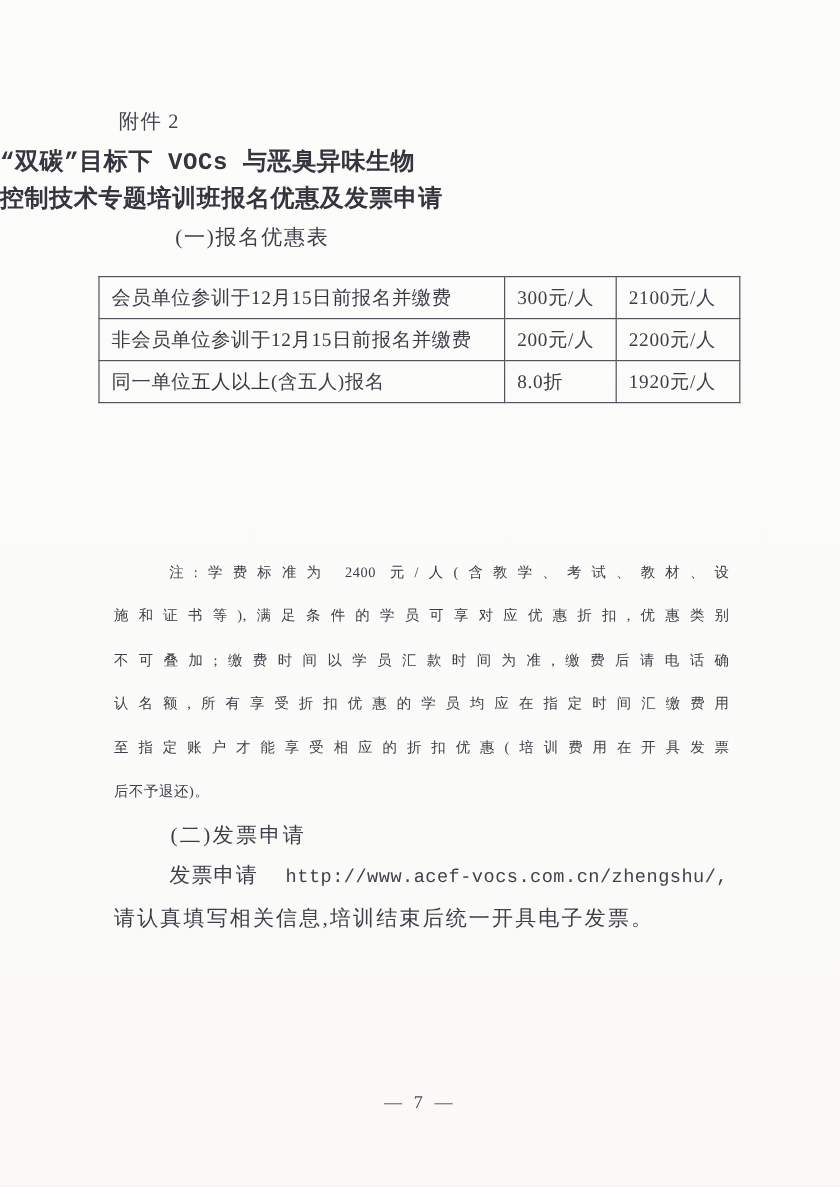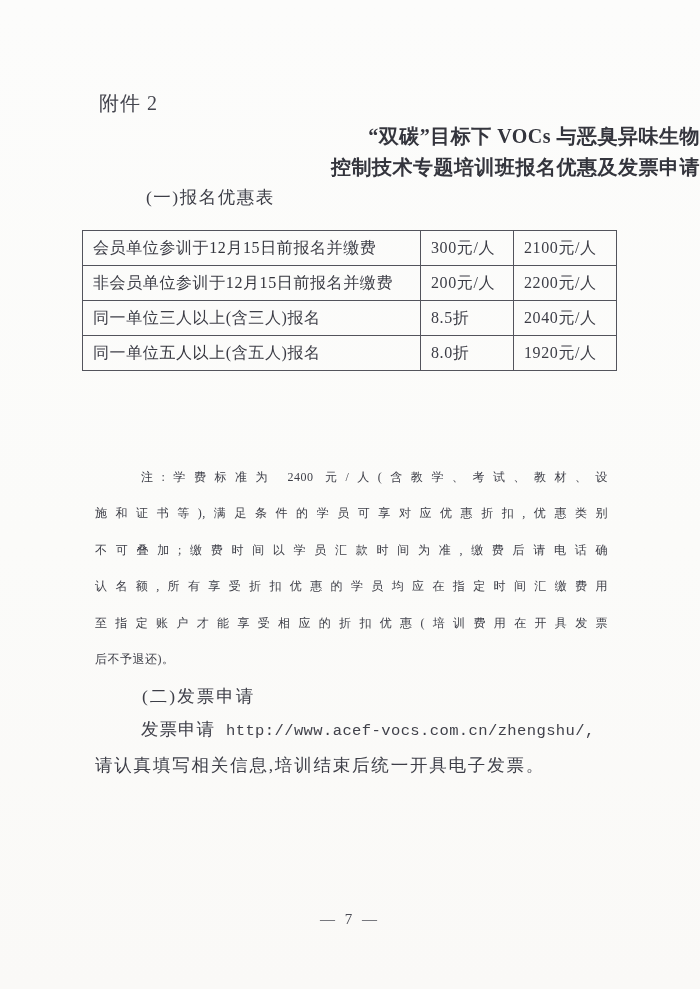--- a/index.html
+++ b/index.html
@@ -14,35 +14,36 @@
     margin: 0 auto;
     background: linear-gradient(180deg, #fcfcfb 0%, #fbfbf9 55%, #faf9f7 100%);
     color: #3f404a;
     font-family: "Liberation Serif", "DejaVu Serif", serif;
     overflow: hidden;
   }
   .attachment {
     position: absolute;
     left: 99px;
     top: 90px;
-    font-size: 20px;
+    font-size: 17px;
     letter-spacing: 1px;
     color: #44454e;
   }
   .doc-title {
     position: absolute;
     left: 0;
     right: 0;
     top: 121px;
-    text-align: right;
+    text-align: left;
     font-weight: 700;
     font-size: 20px;
     line-height: 31px;
     letter-spacing: 0.5px;
     color: #34353d;
+    font-family: Liberation Mono, monospace;
   }
   .sec-heading {
     position: absolute;
     font-size: 17.5px;
     letter-spacing: 1.5px;
     color: #3d3e47;
   }
   .sec1 { left: 146px; top: 185px; }
   .sec2 { left: 142px; top: 684px; letter-spacing: 2px; }
 
@@ -90,21 +91,21 @@
     font-size: 17.5px;
     text-indent: 46px;
     white-space: nowrap;
     color: #3d3e47;
     letter-spacing: 1px;
   }
   .url {
     font-family: "Liberation Mono", "DejaVu Sans Mono", monospace;
     font-size: 15.5px;
     letter-spacing: 0.4px;
-    margin-left: 11px;
+    margin-left: 23px;
     color: #41424b;
   }
   .invoice-line2 {
     position: absolute;
     left: 95px;
     top: 753px;
     width: 513px;
     font-size: 17.5px;
     letter-spacing: 1.8px;
     color: #3d3e47;
@@ -145,25 +146,20 @@
         <td><span>会员单位参训于</span><span class="b">12月15日前</span><span>报名并缴费</span></td>
         <td>300元/人</td>
         <td>2100元/人</td>
       </tr>
       <tr>
         <td><span>非会员单位参训于</span><span class="b">12月15日前</span><span>报名并缴费</span></td>
         <td>200元/人</td>
         <td>2200元/人</td>
       </tr>
       <tr>
-        <td><span>同一单位三人以上(含三人)报名</span><span class="b"></span><span></span></td>
-        <td>8.5折</td>
-        <td>2040元/人</td>
-      </tr>
-      <tr>
         <td><span>同一单位</span><span class="b">五人以上</span><span>(含五人)报名</span></td>
         <td>8.0折</td>
         <td>1920元/人</td>
       </tr>
     </tbody>
   </table>
 
   <div class="note">
     <div class="jline indent">注:学费标准为 2400 元/人(含教学、考试、教材、设</div>
     <div class="jline">施和证书等),满足条件的学员可享对应优惠折扣,优惠类别</div>

